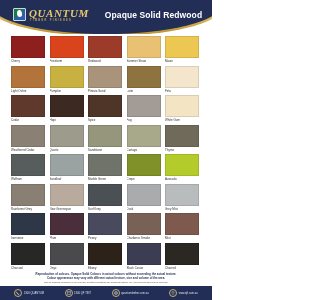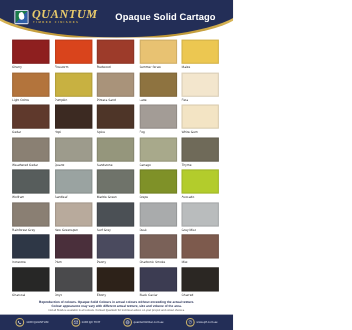--- a/index.html
+++ b/index.html
@@ -24,21 +24,21 @@
   }
   .header-navy{
     position:absolute;left:-10px;top:-14px;width:232px;height:48px;
     background:#232e57;
     border-bottom-left-radius:50% 62%;
     border-bottom-right-radius:50% 62%;
     z-index:1;
   }
   .header-inner{position:absolute;z-index:3;left:0;top:0;width:212px;height:30px;
     display:flex;align-items:center;}
-  .logo-wrap{display:flex;align-items:center;margin-left:13px;}
+  .logo-wrap{display:flex;align-items:flex-start;margin-left:13px;}
   .logo-mark{
     position:relative;width:11px;height:11px;
     background:linear-gradient(135deg,#1a7a4a 0%,#1a7a4a 48%,#2f5fa8 48%,#2f5fa8 100%);
     border:0.5px solid #cfd6e8;border-radius:1px;margin-right:3px;flex:none;
   }
   .logo-drop{
     position:absolute;left:3px;top:1.5px;width:5px;height:7px;background:#fff;
     border-radius:50% 50% 50% 50%/60% 60% 40% 40%;
     transform:rotate(-8deg);
   }
@@ -108,21 +108,21 @@
     <div class="header-inner">
       <div class="logo-wrap">
         <div class="logo-mark">
           <div class="logo-drop"></div>
         </div>
         <div class="logo-text">
           <div class="logo-name">QUANTUM</div>
           <div class="logo-sub">TIMBER FINISHES</div>
         </div>
       </div>
-      <div class="header-title">Opaque Solid Cartago</div>
+      <div class="header-title">Opaque Solid Redwood</div>
     </div>
   </div>
 
   <div class="grid">
       <div class="row">
         <div class="cell">
           <div class="swatch" style="background: rgb(142, 31, 31);"></div>
           <div class="swatch-label">Cherry</div>
         </div>
         <div class="cell">

